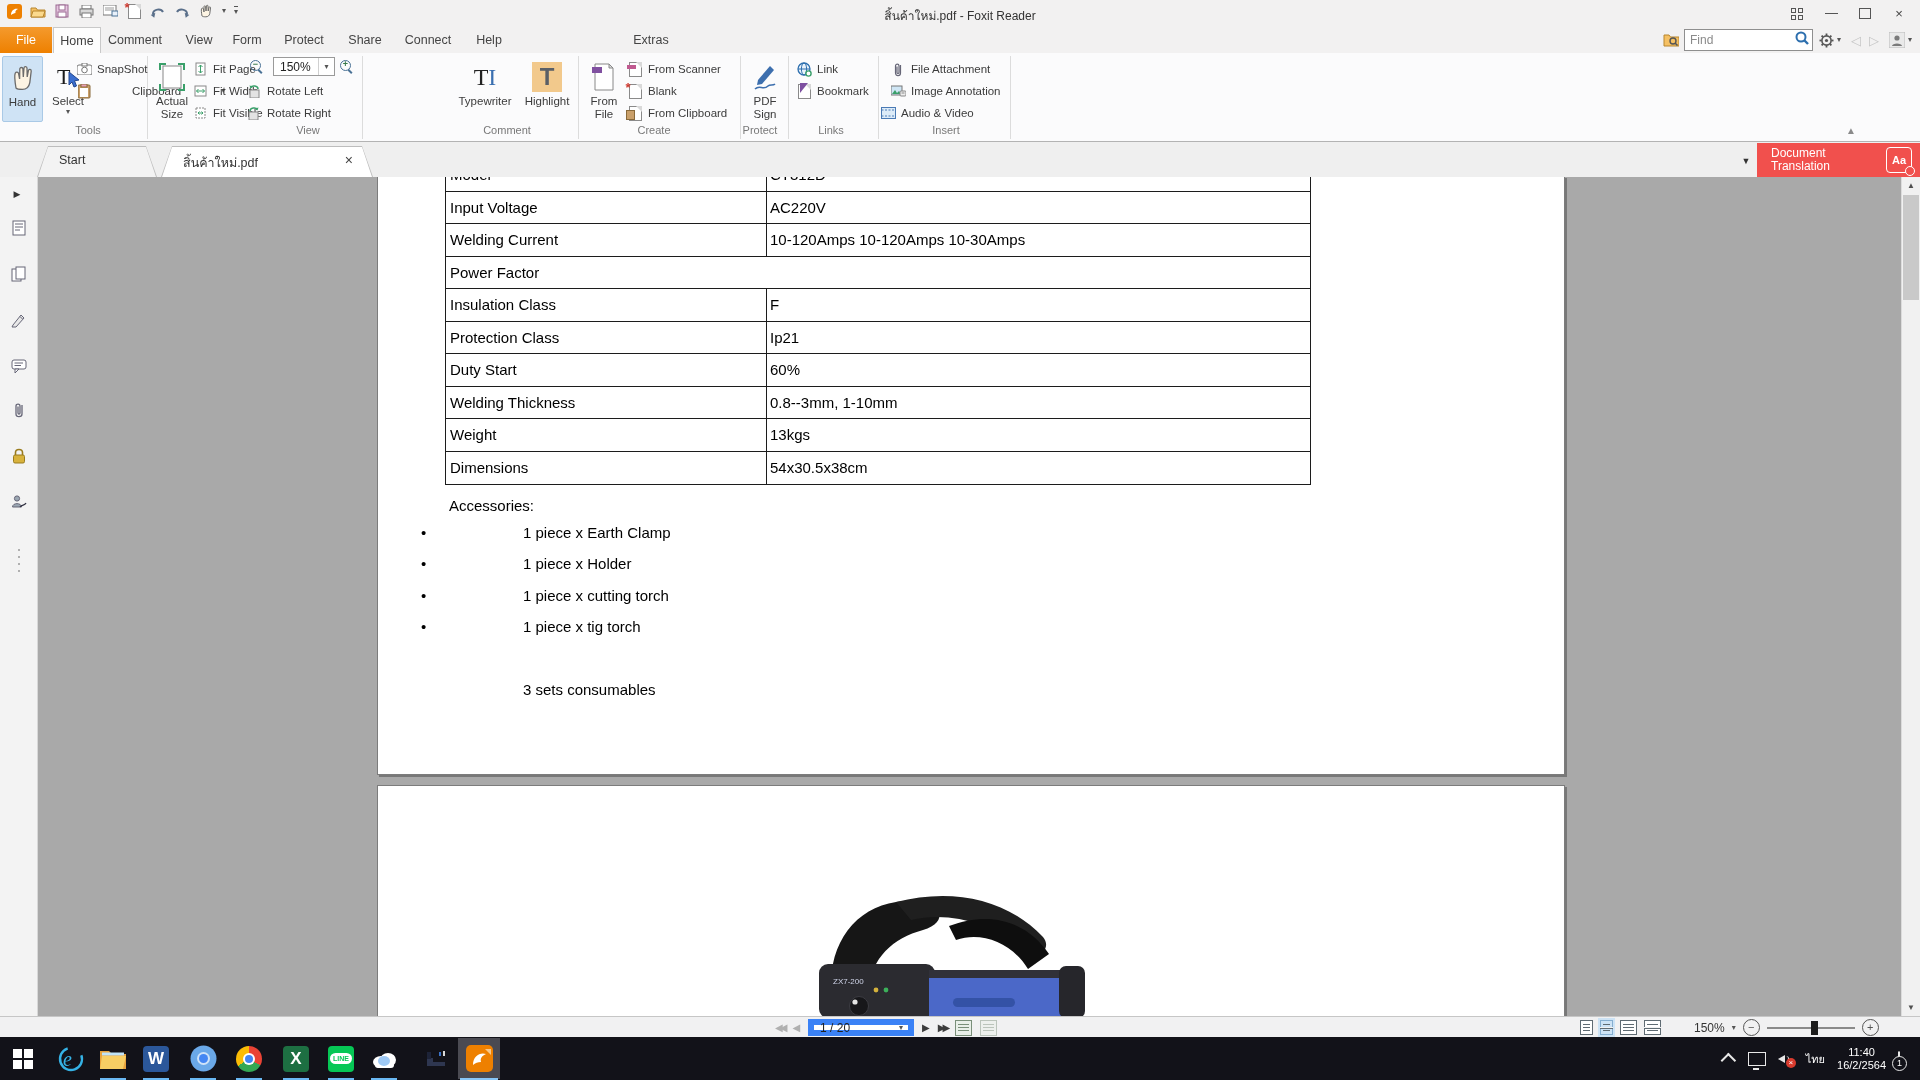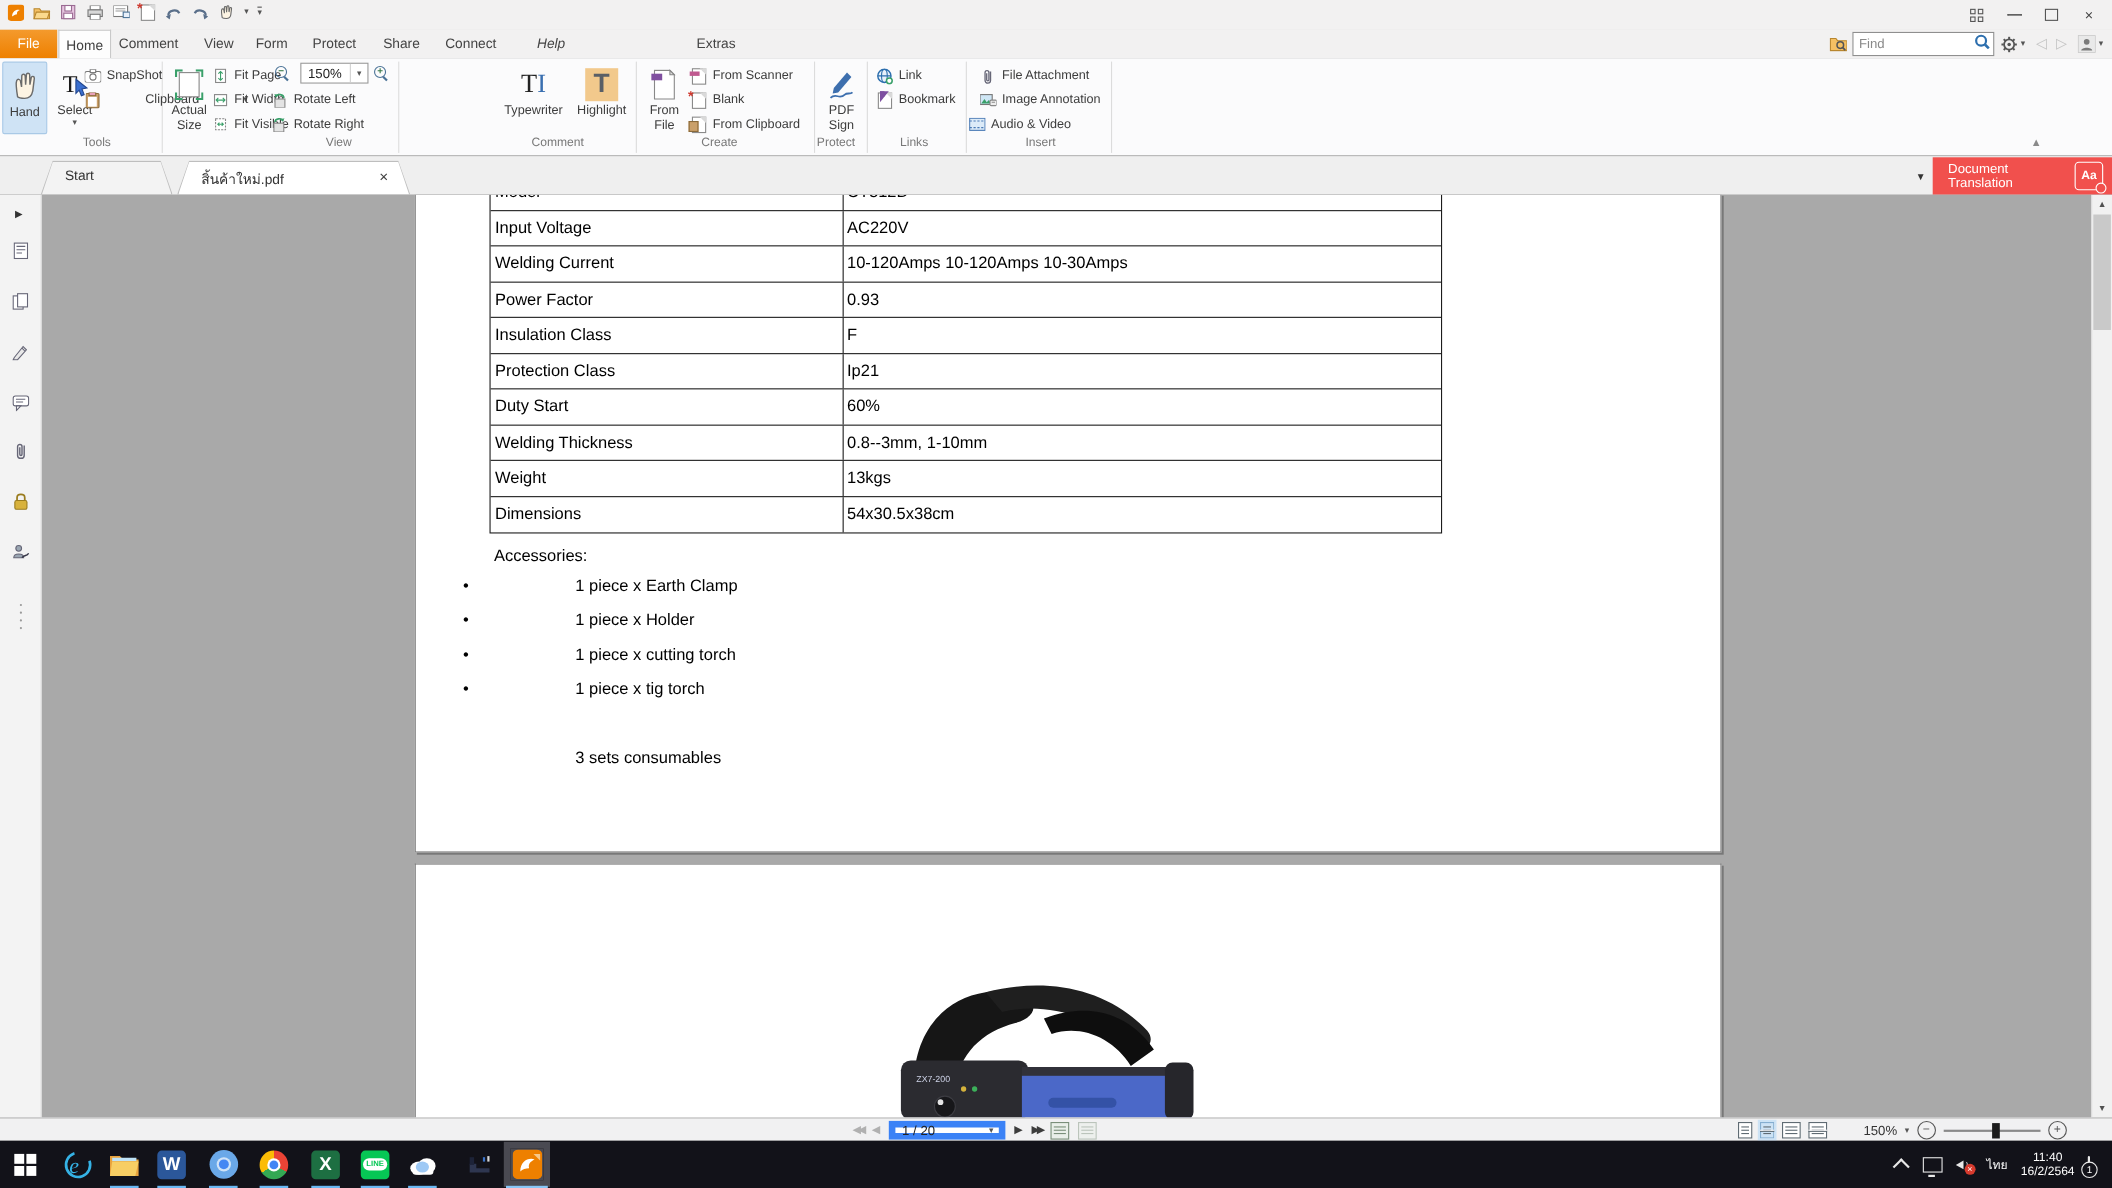--- a/index.html
+++ b/index.html
@@ -24,21 +24,21 @@
   .menubar{position:absolute;left:0;top:27px;width:1920px;height:26px;background:#f2f1f1;}
   .menu-items div{position:absolute;top:0;height:26px;display:flex;align-items:center;justify-content:center;font-size:12.5px;color:#444;cursor:default;}
   .menu-items div:nth-of-type(1){left:0;width:52px;background:linear-gradient(#f49a2d,#ee8000);color:#fff;}
   .menu-items div:nth-of-type(2){left:53px;width:48px;background:#fdfdfd;border:1px solid #c9c9c9;border-bottom:none;box-sizing:border-box;color:#3f3f3f;}
   .menu-items div:nth-of-type(3){left:106px;width:58px;}
   .menu-items div:nth-of-type(4){left:178px;width:42px;}
   .menu-items div:nth-of-type(5){left:226px;width:42px;}
   .menu-items div:nth-of-type(6){left:278px;width:52px;}
   .menu-items div:nth-of-type(7){left:342px;width:46px;}
   .menu-items div:nth-of-type(8){left:400px;width:56px;}
-  .menu-items div:nth-of-type(9){left:480px;width:42px;font-style:italic;}
+  .menu-items div:nth-of-type(9){left:468px;width:42px;}
   .menu-items div:nth-of-type(10){left:616px;width:70px;}
   .findwrap{position:absolute;right:0;top:2px;height:22px;display:flex;align-items:center;}
   .findbox{width:104px;height:18px;border:1px solid #8f8f8f;background:#fff;font-size:12px;color:#333;padding:1px 18px 1px 5px;outline:none;font-family:inherit;}
   .findbox::placeholder{color:#8a8a8a;}
 
   
   .ribbon{position:absolute;left:0;top:53px;width:1920px;height:89px;background:#fbfbfc;border-bottom:1px solid #b3b3b3;box-sizing:border-box;}
   .rdiv{position:absolute;top:3px;height:83px;width:1px;background:#dcdcdc;}
   .bigbtn{position:absolute;top:3px;height:66px;display:flex;flex-direction:column;align-items:center;border-radius:2px;font-size:11.5px;color:#3c3c3c;text-align:center;}
   .bigbtn .ic{height:36px;display:flex;align-items:center;justify-content:center;margin-top:3px;}
@@ -209,20 +209,21 @@
           </svg>
         </span>
       <span class="qicon">
           <svg width="14" height="14">
             <path d="M3 12 C2.5 9 2 6 2.6 4.6 C3 3.8 4.2 3.9 4.4 4.8 L5 8 L5 2.6 C5 1.6 6.6 1.6 6.6 2.6 L7 7 L7.4 2 C7.5 1 9 1 9 2 L9.2 7 L10 3.4 C10.2 2.5 11.6 2.7 11.5 3.8 L10.8 9.5 C10.4 11.6 9 12.8 6.8 12.8 C5 12.8 3.6 12.6 3 12 Z" fill="#fdf4e3" stroke="#6b6b6b"></path>
           </svg>
         </span>
       <span class="caret">▾</span>
       <span class="caret" style="border-top:1px solid #555;padding-top:1px;">▾</span>
     </div>
+    <div class="title-text">สิ้นค้าใหม่.pdf - Foxit Reader</div>
     <div class="winbtns">
       <div class="winbtn">
           <span class="gridglyph">
             <span></span>
             <span></span>
             <span></span>
             <span></span>
           </span>
         </div>
       <div class="winbtn">
@@ -621,21 +622,20 @@
             <div class="tvalue">AC220V</div>
           </div>
 
           <div class="trow">
             <div class="tlabel">Welding Current</div>
             <div class="tvalue">10-120Amps 10-120Amps 10-30Amps</div>
           </div>
 
           <div class="trow">
             <div class="tlabel">Power Factor</div>
-            <div class="tvalue">0.93</div>
           </div>
 
           <div class="trow">
             <div class="tlabel">Insulation Class</div>
             <div class="tvalue">F</div>
           </div>
 
           <div class="trow">
             <div class="tlabel">Protection Class</div>
             <div class="tvalue">Ip21</div>

